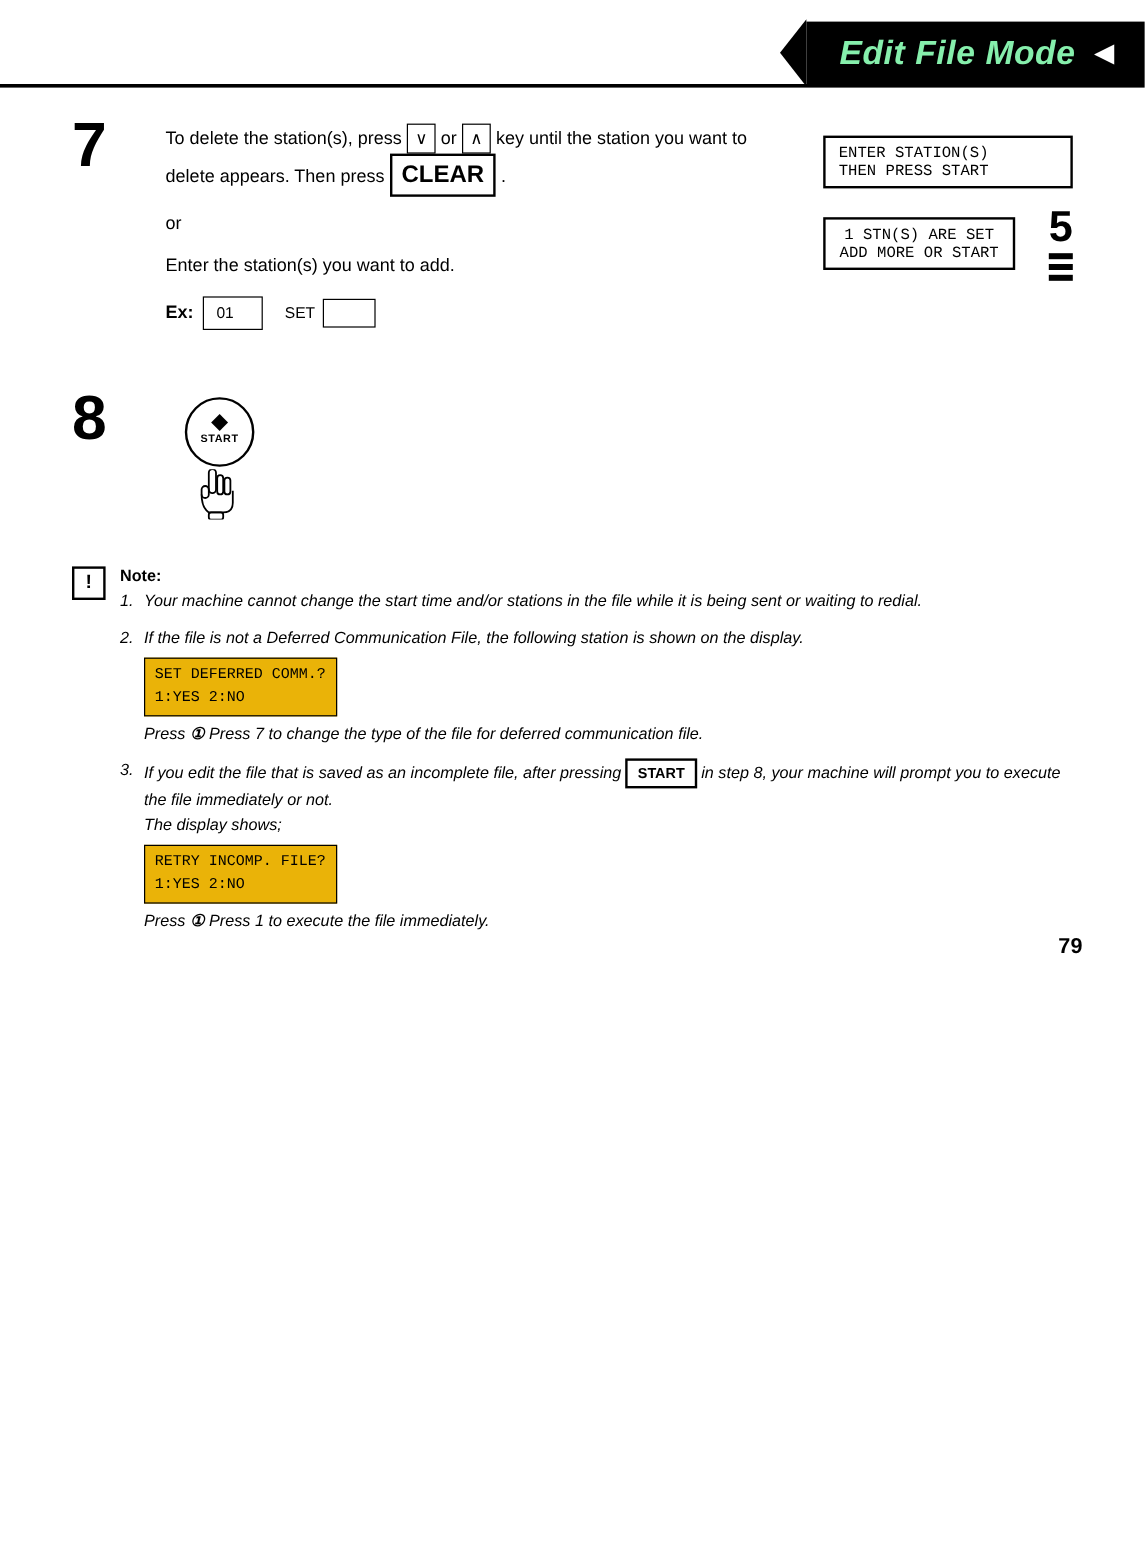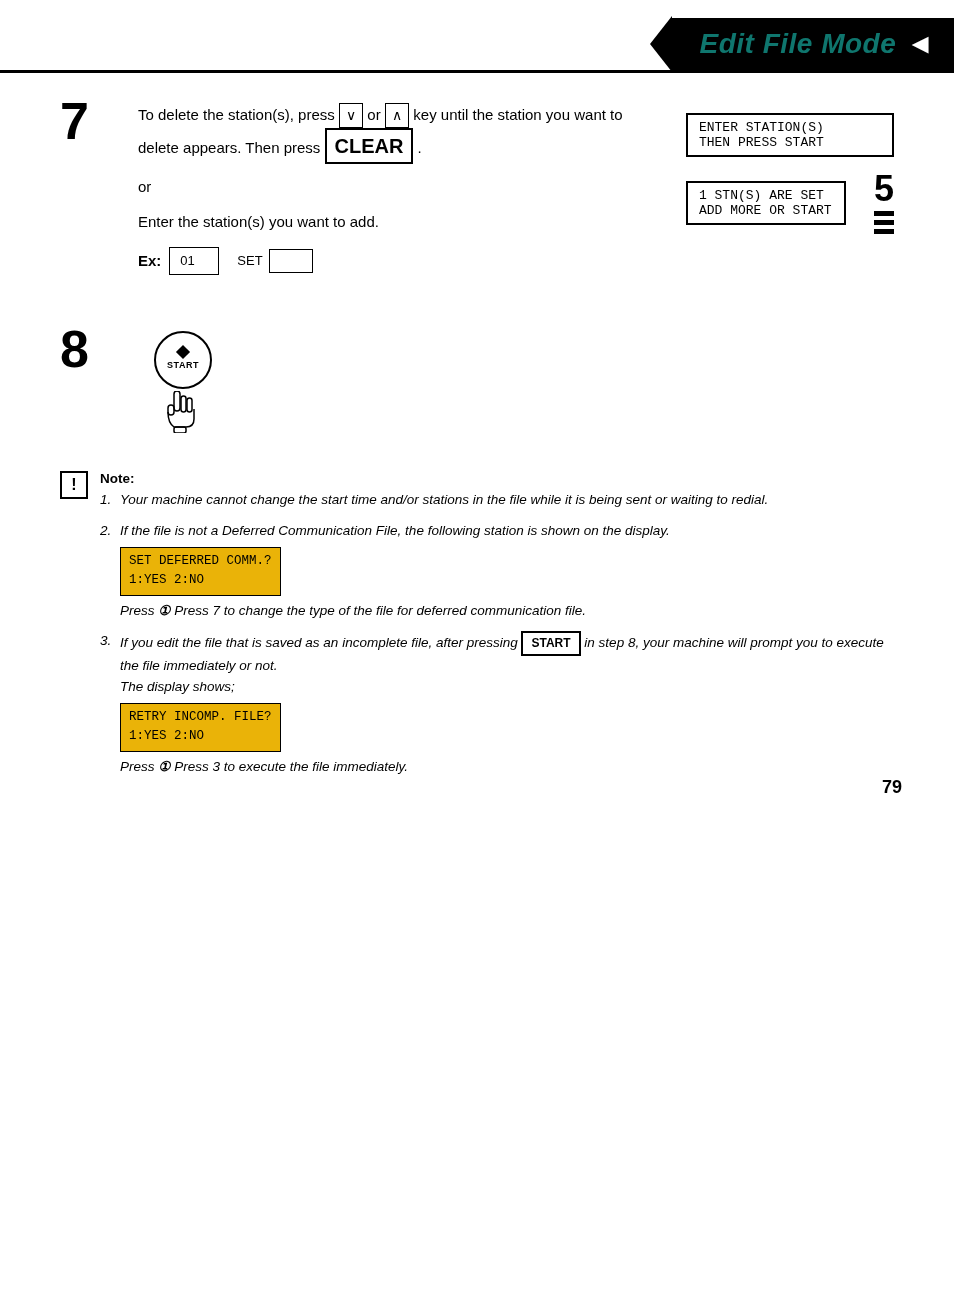--- a/index.html
+++ b/index.html
@@ -21,21 +21,21 @@
       margin-bottom: 0;
     }
     .header-title-block {
       display: flex;
       align-items: center;
       background: #000;
       padding: 10px 20px 10px 28px;
       position: relative;
     }
     .header-title {
-      color: #0f766e;
+      color: #86efac;
       font-size: 28px;
       font-weight: bold;
       font-style: italic;
       letter-spacing: 0.5px;
       white-space: nowrap;
     }
     .header-triangle {
       width: 0;
       height: 0;
       border-top: 28px solid transparent;
@@ -311,21 +311,21 @@
         </div>
       </div>
     </div>
 
     <div class="step7-right">
       <div class="display-box">
         <div>ENTER STATION(S)</div>
         <div>THEN PRESS START</div>
       </div>
 
-      <div style="display:flex; align-items:center; gap: 10px; position: relative;">
+      <div style="display:flex; align-items:center; gap: 10px; position: relative; text-align: center;">
         <div class="display-box">
           <div>1 STN(S) ARE SET</div>
           <div>ADD MORE OR START</div>
         </div>
 
         <div style="display:flex; flex-direction:column; align-items:center; margin-left: 18px;">
           <div style="font-size:36px; font-weight:bold; line-height:1;">5</div>
           <div style="display:flex; flex-direction:column; gap:4px; margin-top: 4px;">
             <div class="side-bar"></div>
             <div class="side-bar"></div>
@@ -397,21 +397,21 @@
             <em>in step 8, your machine will prompt you to execute the file immediately or not.</em>
             <br>
             <em>The display shows;</em>
             <br>
             <div class="note-display-box">
               <div>RETRY INCOMP. FILE?</div>
               <div>1:YES 2:NO</div>
             </div>
             <br>
             <em>
-              Press <strong style="font-style:italic;">①</strong> <span>Press 3 to execute the file immediately.</span>
+              Press <strong style="font-style:italic;">①</strong> <span>Press 1 to execute the file immediately.</span>
             </em>
           </div>
         </li>
 
       </ol>
     </div>
   </div>
 
   <div class="page-number">79</div>
 

